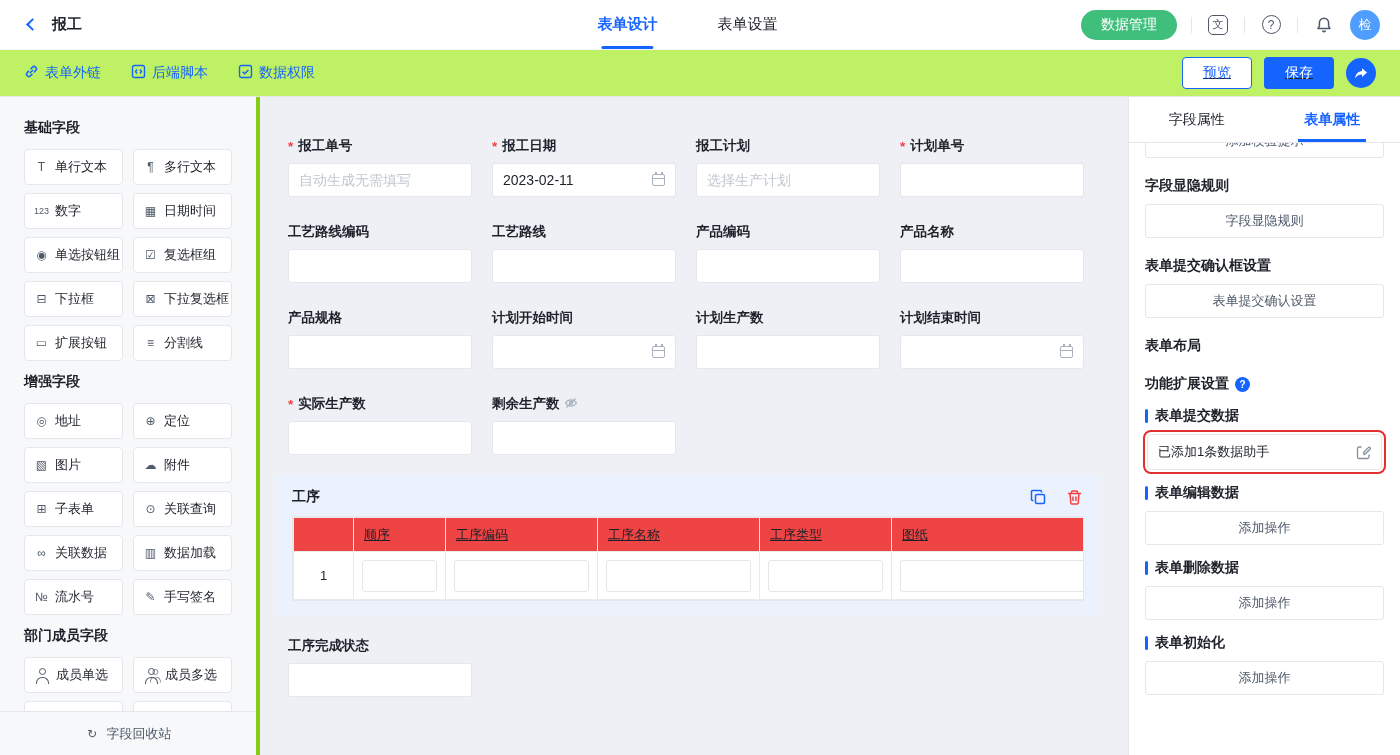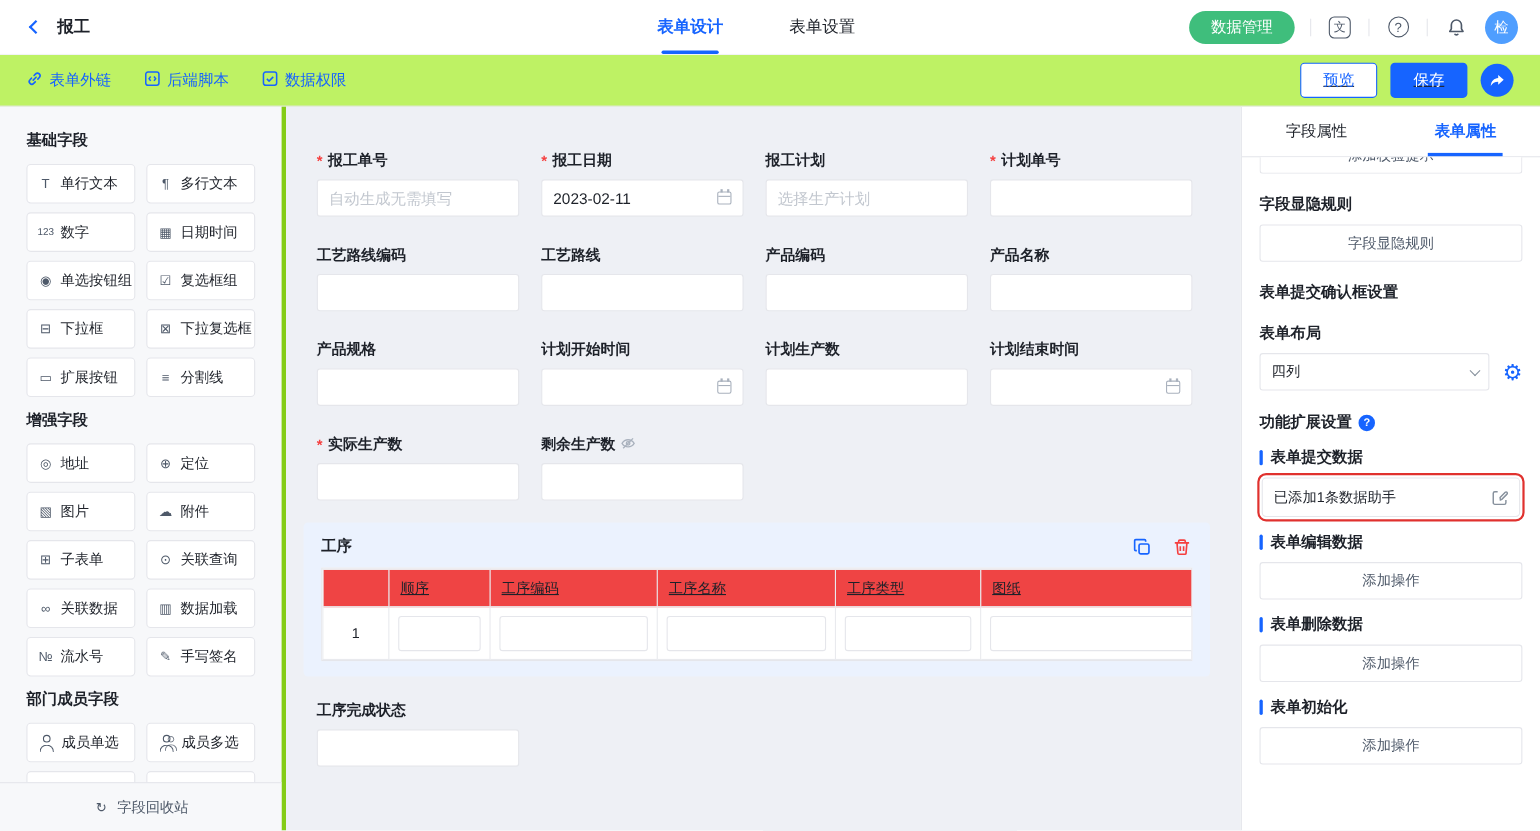--- a/index.html
+++ b/index.html
@@ -506,29 +506,23 @@
 
       <div class="panel-body">
         <div class="clip-top">
           <div class="p-btn">添加校验提示</div>
         </div>
 
         <div class="p-sec-title">字段显隐规则</div>
         <div class="p-btn">字段显隐规则</div>
 
         <div class="p-sec-title">表单提交确认框设置</div>
+        <div class="p-btn">表单提交确认设置</div>
 
         <div class="p-sec-title">表单布局</div>
-        <div class="layout-row">
-          <div class="select">
-            <span>四列</span>
-            <span class="chev-down"></span>
-          </div>
-          <span class="gear">⚙</span>
-        </div>
 
         <div class="ext-title">
           <span>功能扩展设置</span>
           <span class="help-circle">?</span>
         </div>
 
         <div class="group-title">表单提交数据</div>
         <div class="added-box">
           <span>已添加1条数据助手</span>
           <span class="edit-ic">

